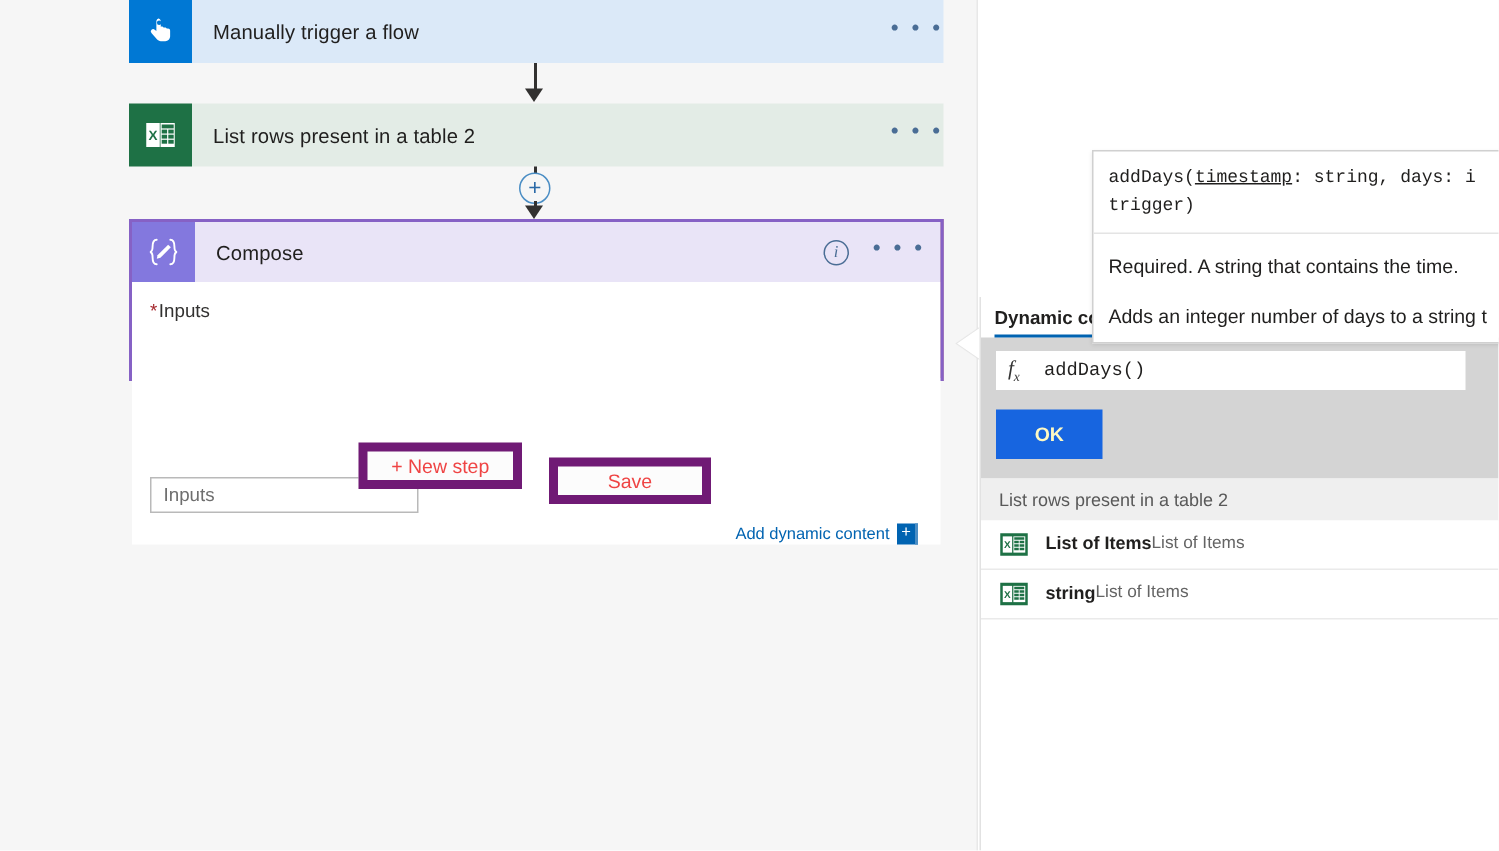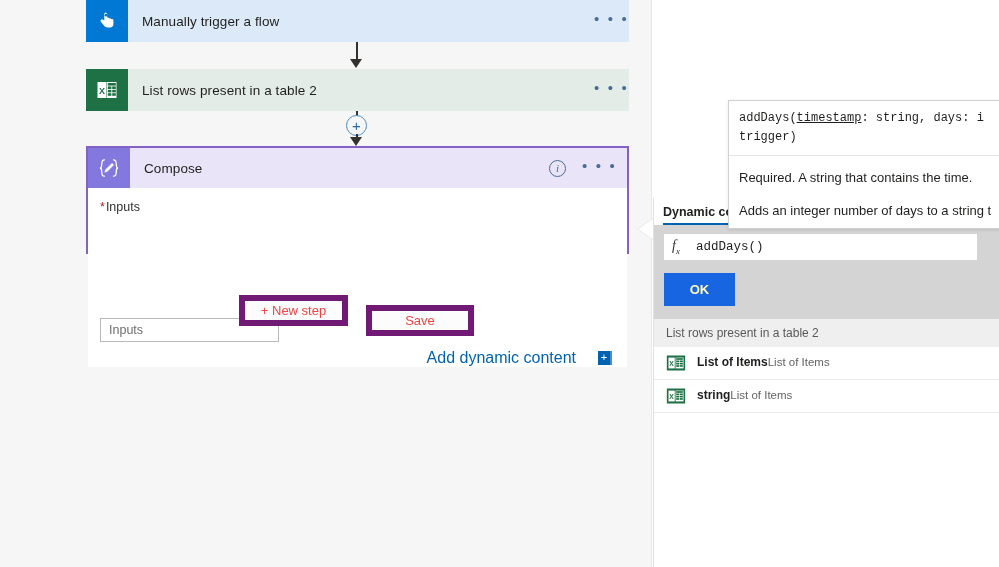--- a/index.html
+++ b/index.html
@@ -130,24 +130,24 @@
     font-family: "Liberation Sans", sans-serif;
   }
   .field-input::placeholder { color: #6e6e6e; opacity: 1; }
   .dyn-row {
     display: flex;
     justify-content: flex-end;
     align-items: center;
     margin-top: 7px;
   }
   .dyn-link {
-    font-size: 16px;
+    font-size: 11px;
     color: #0063b1;
     cursor: pointer;
-    margin-right: 22px;
+    margin-right: 5px;
   }
   .dyn-plus {
     width: 14px; height: 14px;
     background: #0063b1;
     color: #fff;
     font-size: 11px;
     line-height: 13px;
     text-align: center;
     cursor: pointer;
     border-right: 2px solid #4a8dc4;

